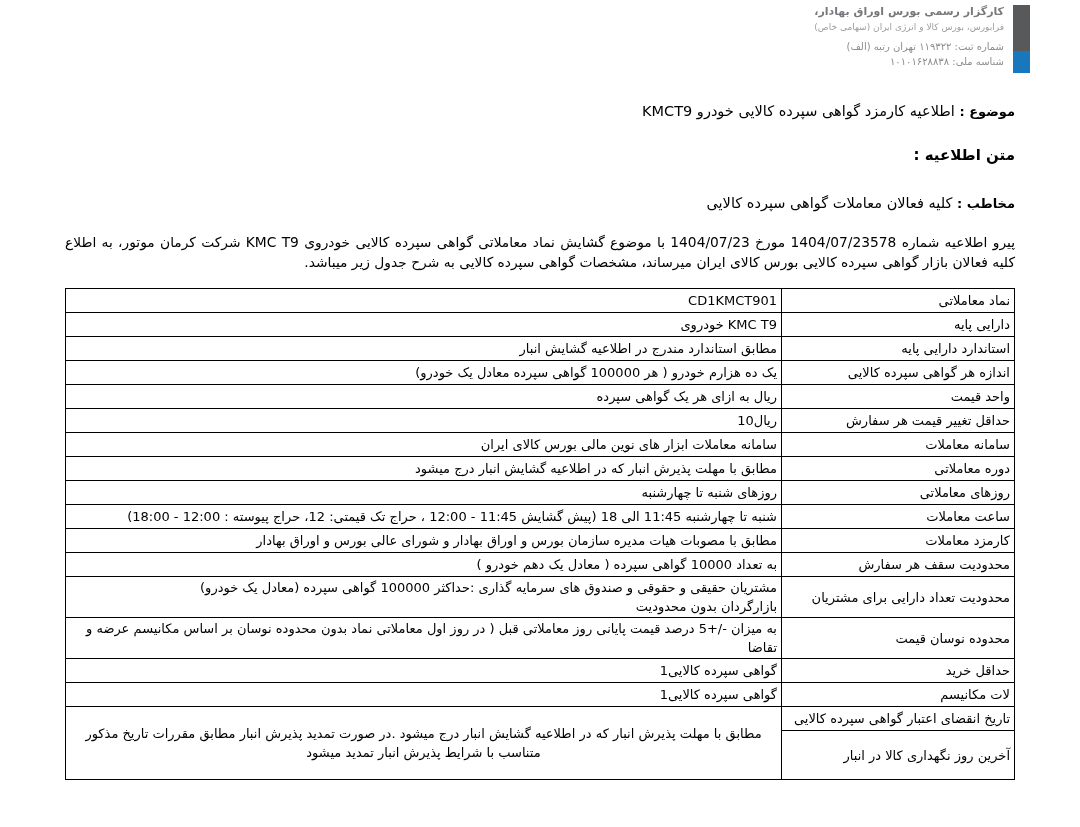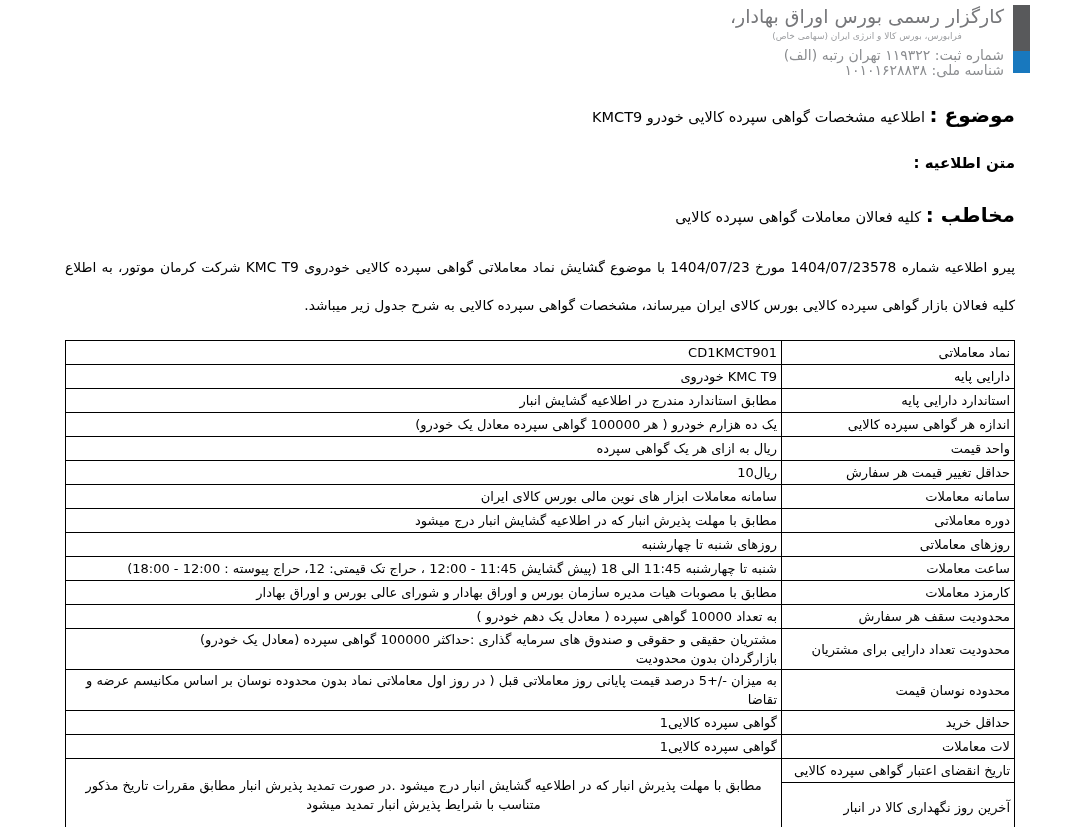--- a/index.html
+++ b/index.html
@@ -1,35 +1,35 @@
 <!DOCTYPE html>
 <html lang="fa"><head>
 <meta charset="utf-8">
 <style>
   html,body{margin:0;padding:0;width:1080px;height:827px;background:#ffffff;overflow:hidden;}
   body{font-family:"DejaVu Sans",sans-serif;color:#000;position:relative;}
 
   
   .letterhead{position:absolute;top:5px;right:50px;display:flex;align-items:flex-start;gap:9px;}
   .lh-text{direction:rtl;text-align:right;}
-  .lh1{font-size:19px;font-weight:normal;color:#77787b;letter-spacing:.3px;margin-bottom:4px;}
+  .lh1{font-size:11px;font-weight:bold;color:#77787b;letter-spacing:.3px;margin-bottom:4px;}
   .lh2{font-size:9px;color:#9b9da0;margin-bottom:7px;text-align:center;}
-  .lh3{font-size:14px;color:#8b8d90;line-height:15px;}
+  .lh3{font-size:10px;color:#8b8d90;line-height:15px;}
   .lh-bar{width:17px;}
   .bar-top{height:46px;}
   .bar-blue{height:22px;}
 
   
   .content{position:absolute;top:100px;right:65px;width:950px;direction:rtl;text-align:right;}
   .hline{font-size:14.5px;margin:0;}
-  .hline .lbl{font-weight:bold;font-size:20px;}
+  .hline .lbl{font-weight:bold;font-size:13px;}
   .subject{margin-top:3px;}
   .audience{margin-top:31px;}
   .heading{margin-top:27px;font-weight:bold;font-size:15px;}
-  .para{margin:21px 0 0 0;font-size:13.8px;line-height:38px;text-align:justify;}
+  .para{margin:21px 0 0 0;font-size:13.8px;line-height:20px;text-align:justify;}
 
   
   table.spec{border-collapse:collapse;width:950px;margin-top:16px;font-size:13px;direction:rtl;}
   .spec td{border:1px solid #000;padding:1px 4px;vertical-align:middle;line-height:19px;}
   .spec td.c-label{width:224px;height:21px;}
   .spec td.c-value{text-align:right;}
   .spec td.c-value.ltr{direction:ltr;text-align:right;}
   .spec td.c-value.center{text-align:center;}
   .spec td.h-tall{height:46px;margin-top:14px;}
 </style>
@@ -43,21 +43,21 @@
     <div class="lh3">شماره ثبت: ۱۱۹۳۲۲ تهران رتبه (الف)</div>
     <div class="lh3">شناسه ملی: ۱۰۱۰۱۶۲۸۸۳۸</div>
   </div>
   <div class="lh-bar">
     <div class="bar-top" style="background: rgb(88, 89, 91);"></div>
     <div class="bar-blue" style="background: rgb(24, 120, 190);"></div>
   </div>
 </div>
 
 <div class="content">
-  <p class="hline subject"><span class="lbl">موضوع :</span> <span>اطلاعیه مشخصات گواهی سپرده کالایی خودرو KMCT9</span></p>
+  <p class="hline subject"><span class="lbl">موضوع :</span> <span>اطلاعیه کارمزد گواهی سپرده کالایی خودرو KMCT9</span></p>
   <p class="hline heading">متن اطلاعیه :</p>
   <p class="hline audience"><span class="lbl">مخاطب :</span> <span>کلیه فعالان معاملات گواهی سپرده کالایی</span></p>
   <p class="para">پیرو اطلاعیه شماره 1404/07/23578 مورخ 1404/07/23 با موضوع گشایش نماد معاملاتی گواهی سپرده کالایی خودروی KMC T9 شرکت کرمان موتور، به اطلاع کلیه فعالان بازار گواهی سپرده کالایی بورس کالای ایران میرساند، مشخصات گواهی سپرده کالایی به شرح جدول زیر میباشد.</p>
 
   <table class="spec">
     <tbody id="spec-body">
         <tr>
           <td class="c-label">نماد معاملاتی</td>
           <td class="c-value ltr">CD1KMCT901</td>
         </tr>
@@ -114,21 +114,21 @@
         </tr>
         <tr>
           <td class="c-label">محدوده نوسان قیمت</td>
           <td class="c-value">به میزان -/+5 درصد قیمت پایانی روز معاملاتی قبل ( در روز اول معاملاتی نماد بدون محدوده نوسان بر اساس مکانیسم عرضه و تقاضا</td>
         </tr>
         <tr>
           <td class="c-label">حداقل خرید</td>
           <td class="c-value ltr">1گواهی سپرده کالایی</td>
         </tr>
         <tr>
-          <td class="c-label">لات معاملات</td>
+          <td class="c-label">لات مکانیسم</td>
           <td class="c-value ltr">1گواهی سپرده کالایی</td>
         </tr>
         <tr>
           <td class="c-label">تاریخ انقضای اعتبار گواهی سپرده کالایی</td>
           <td class="c-value center" rowspan="2">مطابق با مهلت پذیرش انبار که در اطلاعیه گشایش انبار درج میشود .در صورت تمدید پذیرش انبار مطابق مقررات تاریخ مذکور متناسب با شرایط پذیرش انبار تمدید میشود</td>
         </tr>
         <tr>
           <td class="c-label h-tall">آخرین روز نگهداری کالا در انبار</td>
         </tr>
       </tbody>

